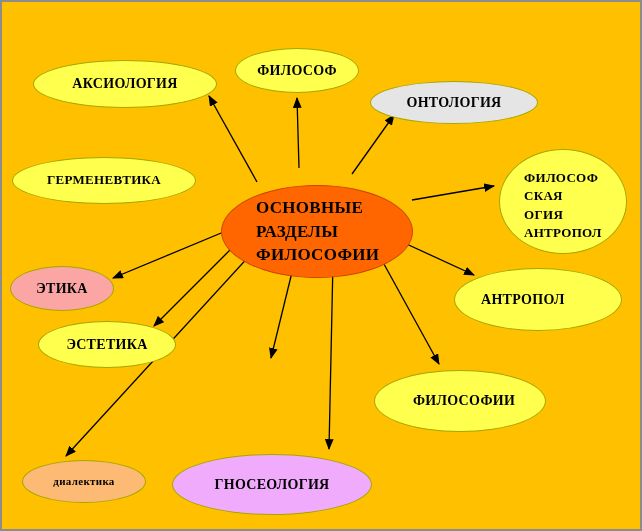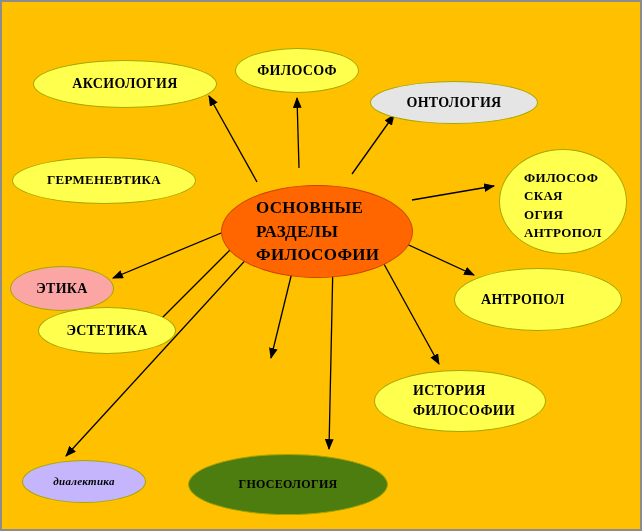--- a/index.html
+++ b/index.html
@@ -98,38 +98,37 @@
       <div class="node" style="left: 10px; top: 155px; width: 184px; height: 47px; background: rgb(255, 255, 77); border-color: rgb(166, 166, 0); font-size: 13px;">
         <div class="label">
           <div class="line">ГЕРМЕНЕВТИКА</div>
         </div>
       </div>
       <div class="node" style="left: 8px; top: 264px; width: 104px; height: 45px; background: #fca5a5; border-color: rgb(166, 166, 0); font-size: 14px;">
         <div class="label">
           <div class="line">ЭТИКА</div>
         </div>
       </div>
-      <div class="node" style="left: 36px; top: 305px; width: 138px; height: 47px; background: rgb(255, 255, 77); border-color: rgb(166, 166, 0); font-size: 14px;">
+      <div class="node" style="left: 36px; top: 319px; width: 138px; height: 47px; background: rgb(255, 255, 77); border-color: rgb(166, 166, 0); font-size: 14px;">
         <div class="label">
           <div class="line">ЭСТЕТИКА</div>
         </div>
       </div>
-      <div class="node" style="left: 20px; top: 458px; width: 124px; height: 43px; background: #c4b5fd; border-color: rgb(166, 166, 0); font-size: 11px; font-style: italic;">
+      <div class="node" style="left: 20px; top: 458px; width: 124px; height: 43px; background: #fdba74; border-color: rgb(166, 166, 0); font-size: 11px;">
         <div class="label">
           <div class="line">диалектика</div>
         </div>
       </div>
-      <div class="node" style="left: 186px; top: 452px; width: 200px; height: 61px; background: #4d7c0f; border-color: rgb(166, 166, 0); font-size: 12px;">
+      <div class="node" style="left: 170px; top: 452px; width: 200px; height: 61px; background: #f0abfc; border-color: rgb(166, 166, 0); font-size: 14px;">
         <div class="label">
           <div class="line">ГНОСЕОЛОГИЯ</div>
         </div>
       </div>
       <div class="node" style="left: 372px; top: 368px; width: 172px; height: 62px; background: rgb(255, 255, 77); border-color: rgb(166, 166, 0); font-size: 14px;">
         <div class="label left" style="padding-left: 38px;">
-          <div class="line">ИСТОРИЯ</div>
           <div class="line">ФИЛОСОФИИ</div>
         </div>
       </div>
       <div class="node" style="left: 452px; top: 266px; width: 168px; height: 63px; background: rgb(255, 255, 77); border-color: rgb(166, 166, 0); font-size: 14px;">
         <div class="label left" style="padding-left: 26px;">
           <div class="line">АНТРОПОЛ</div>
         </div>
       </div>
     </div>
 </div>

